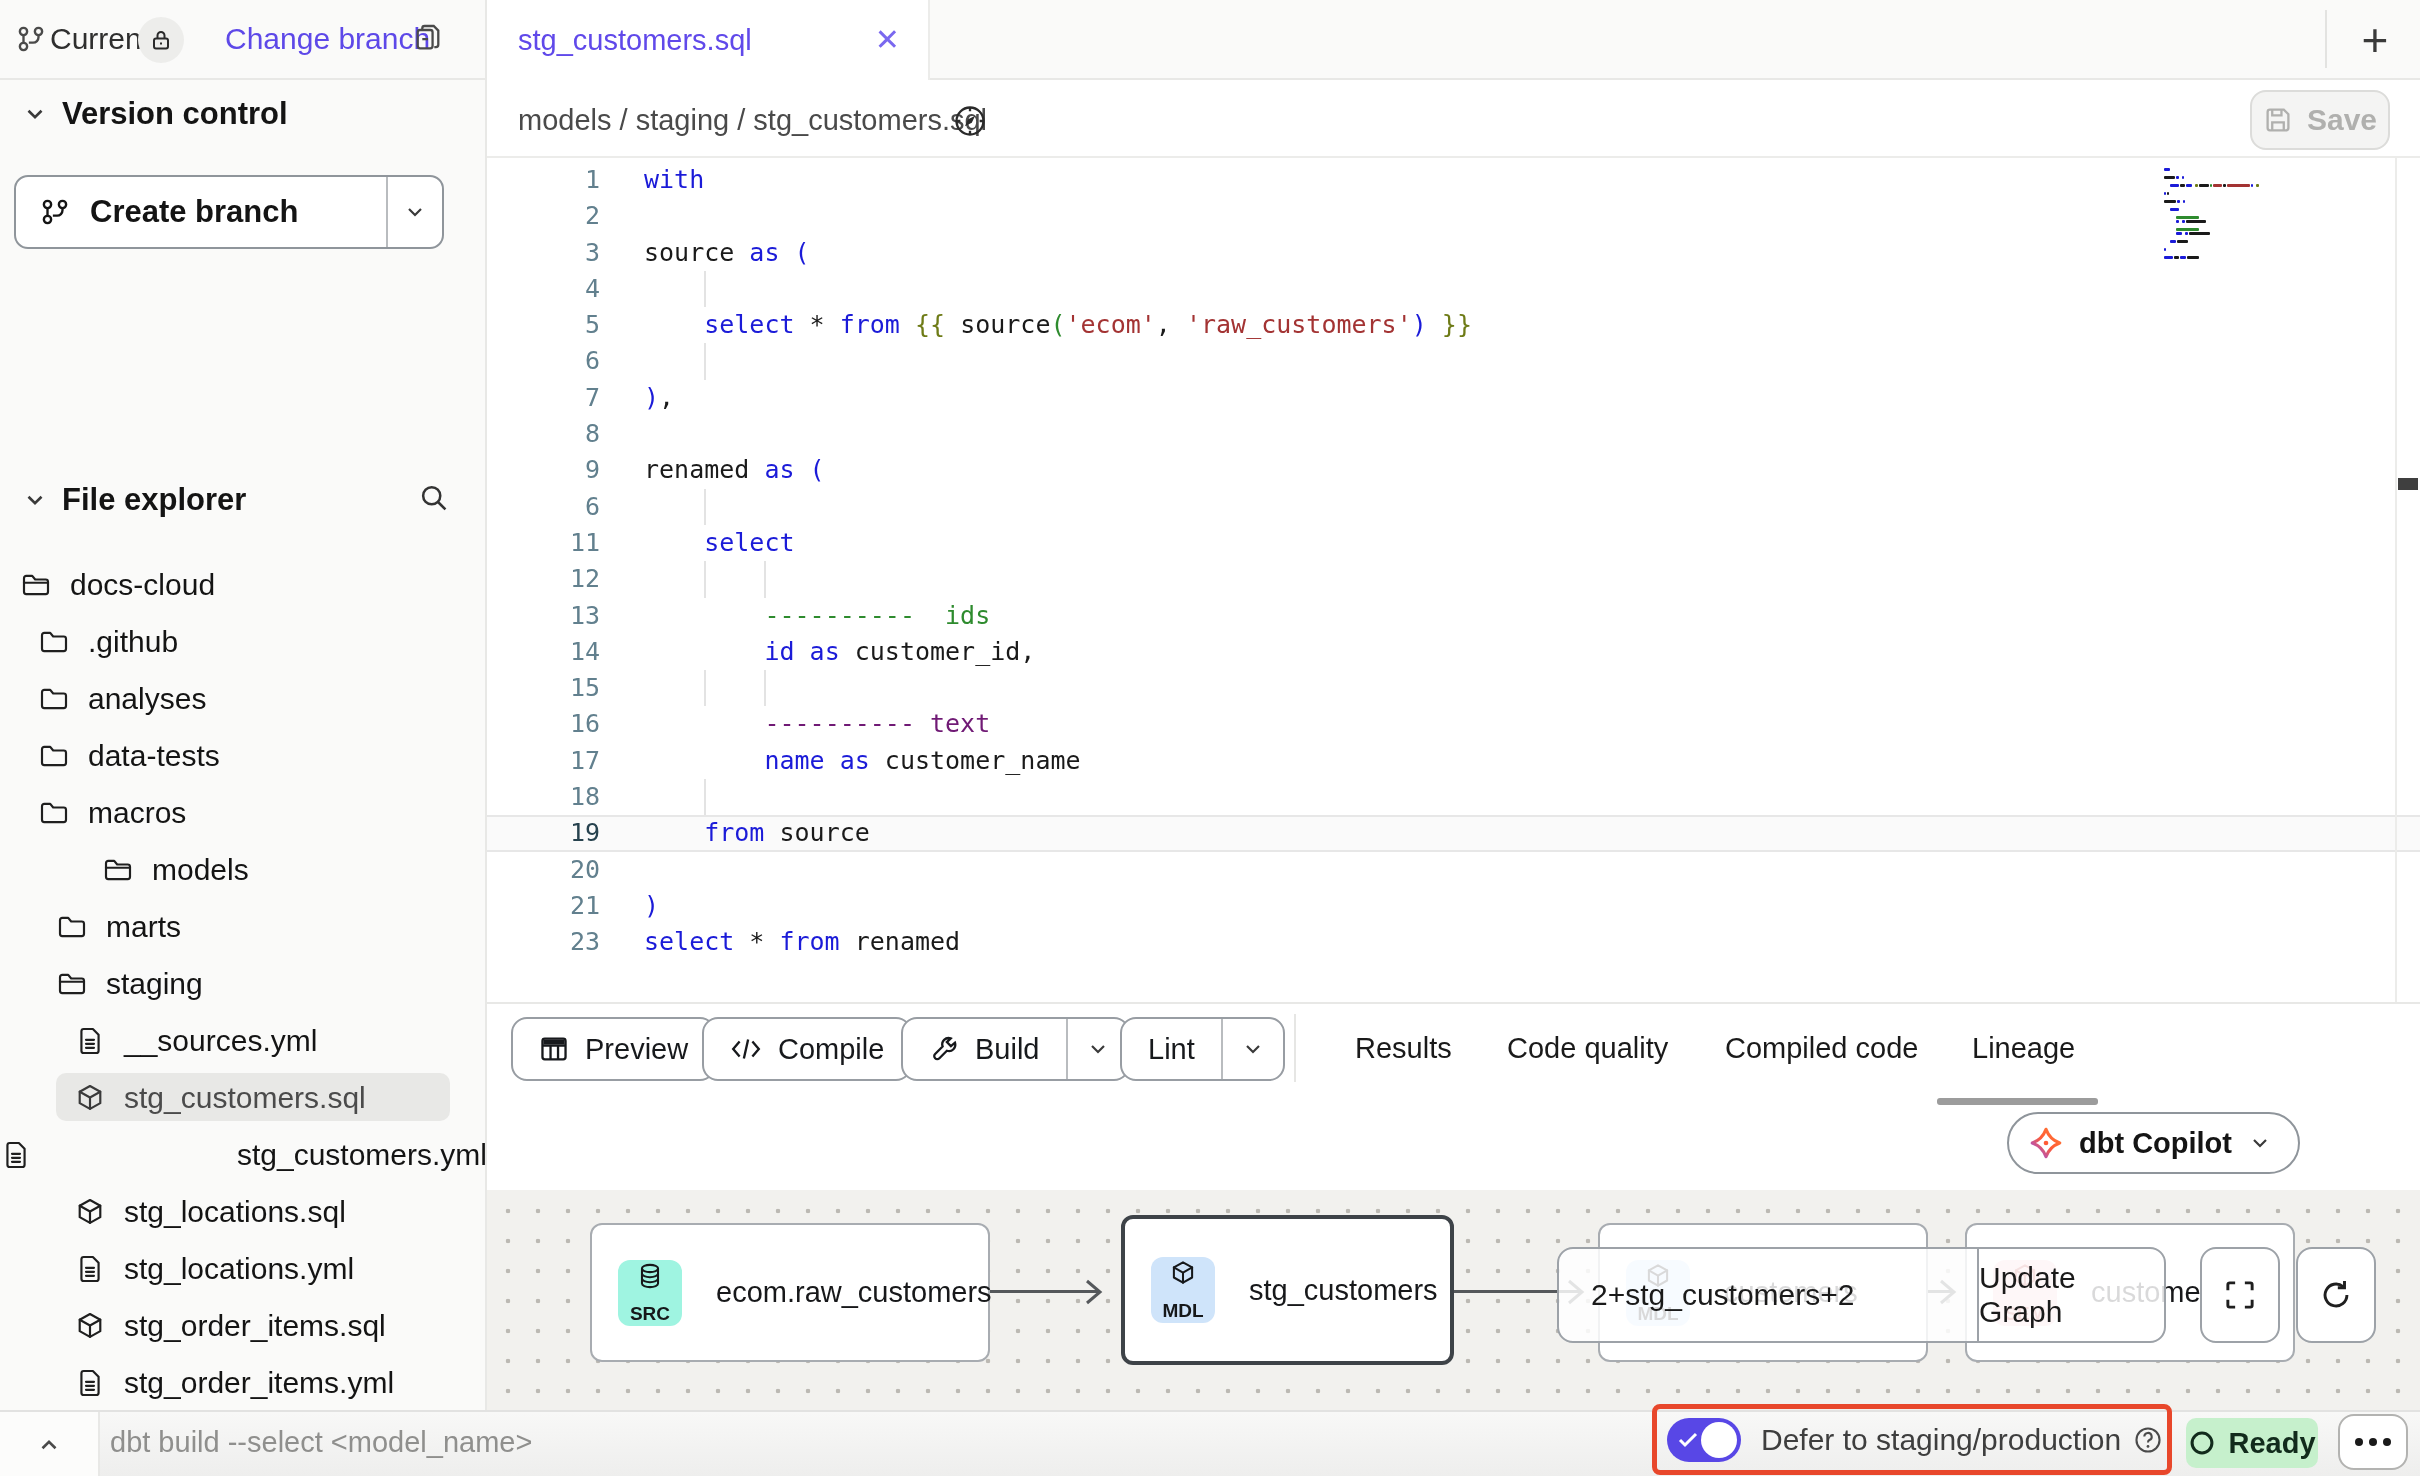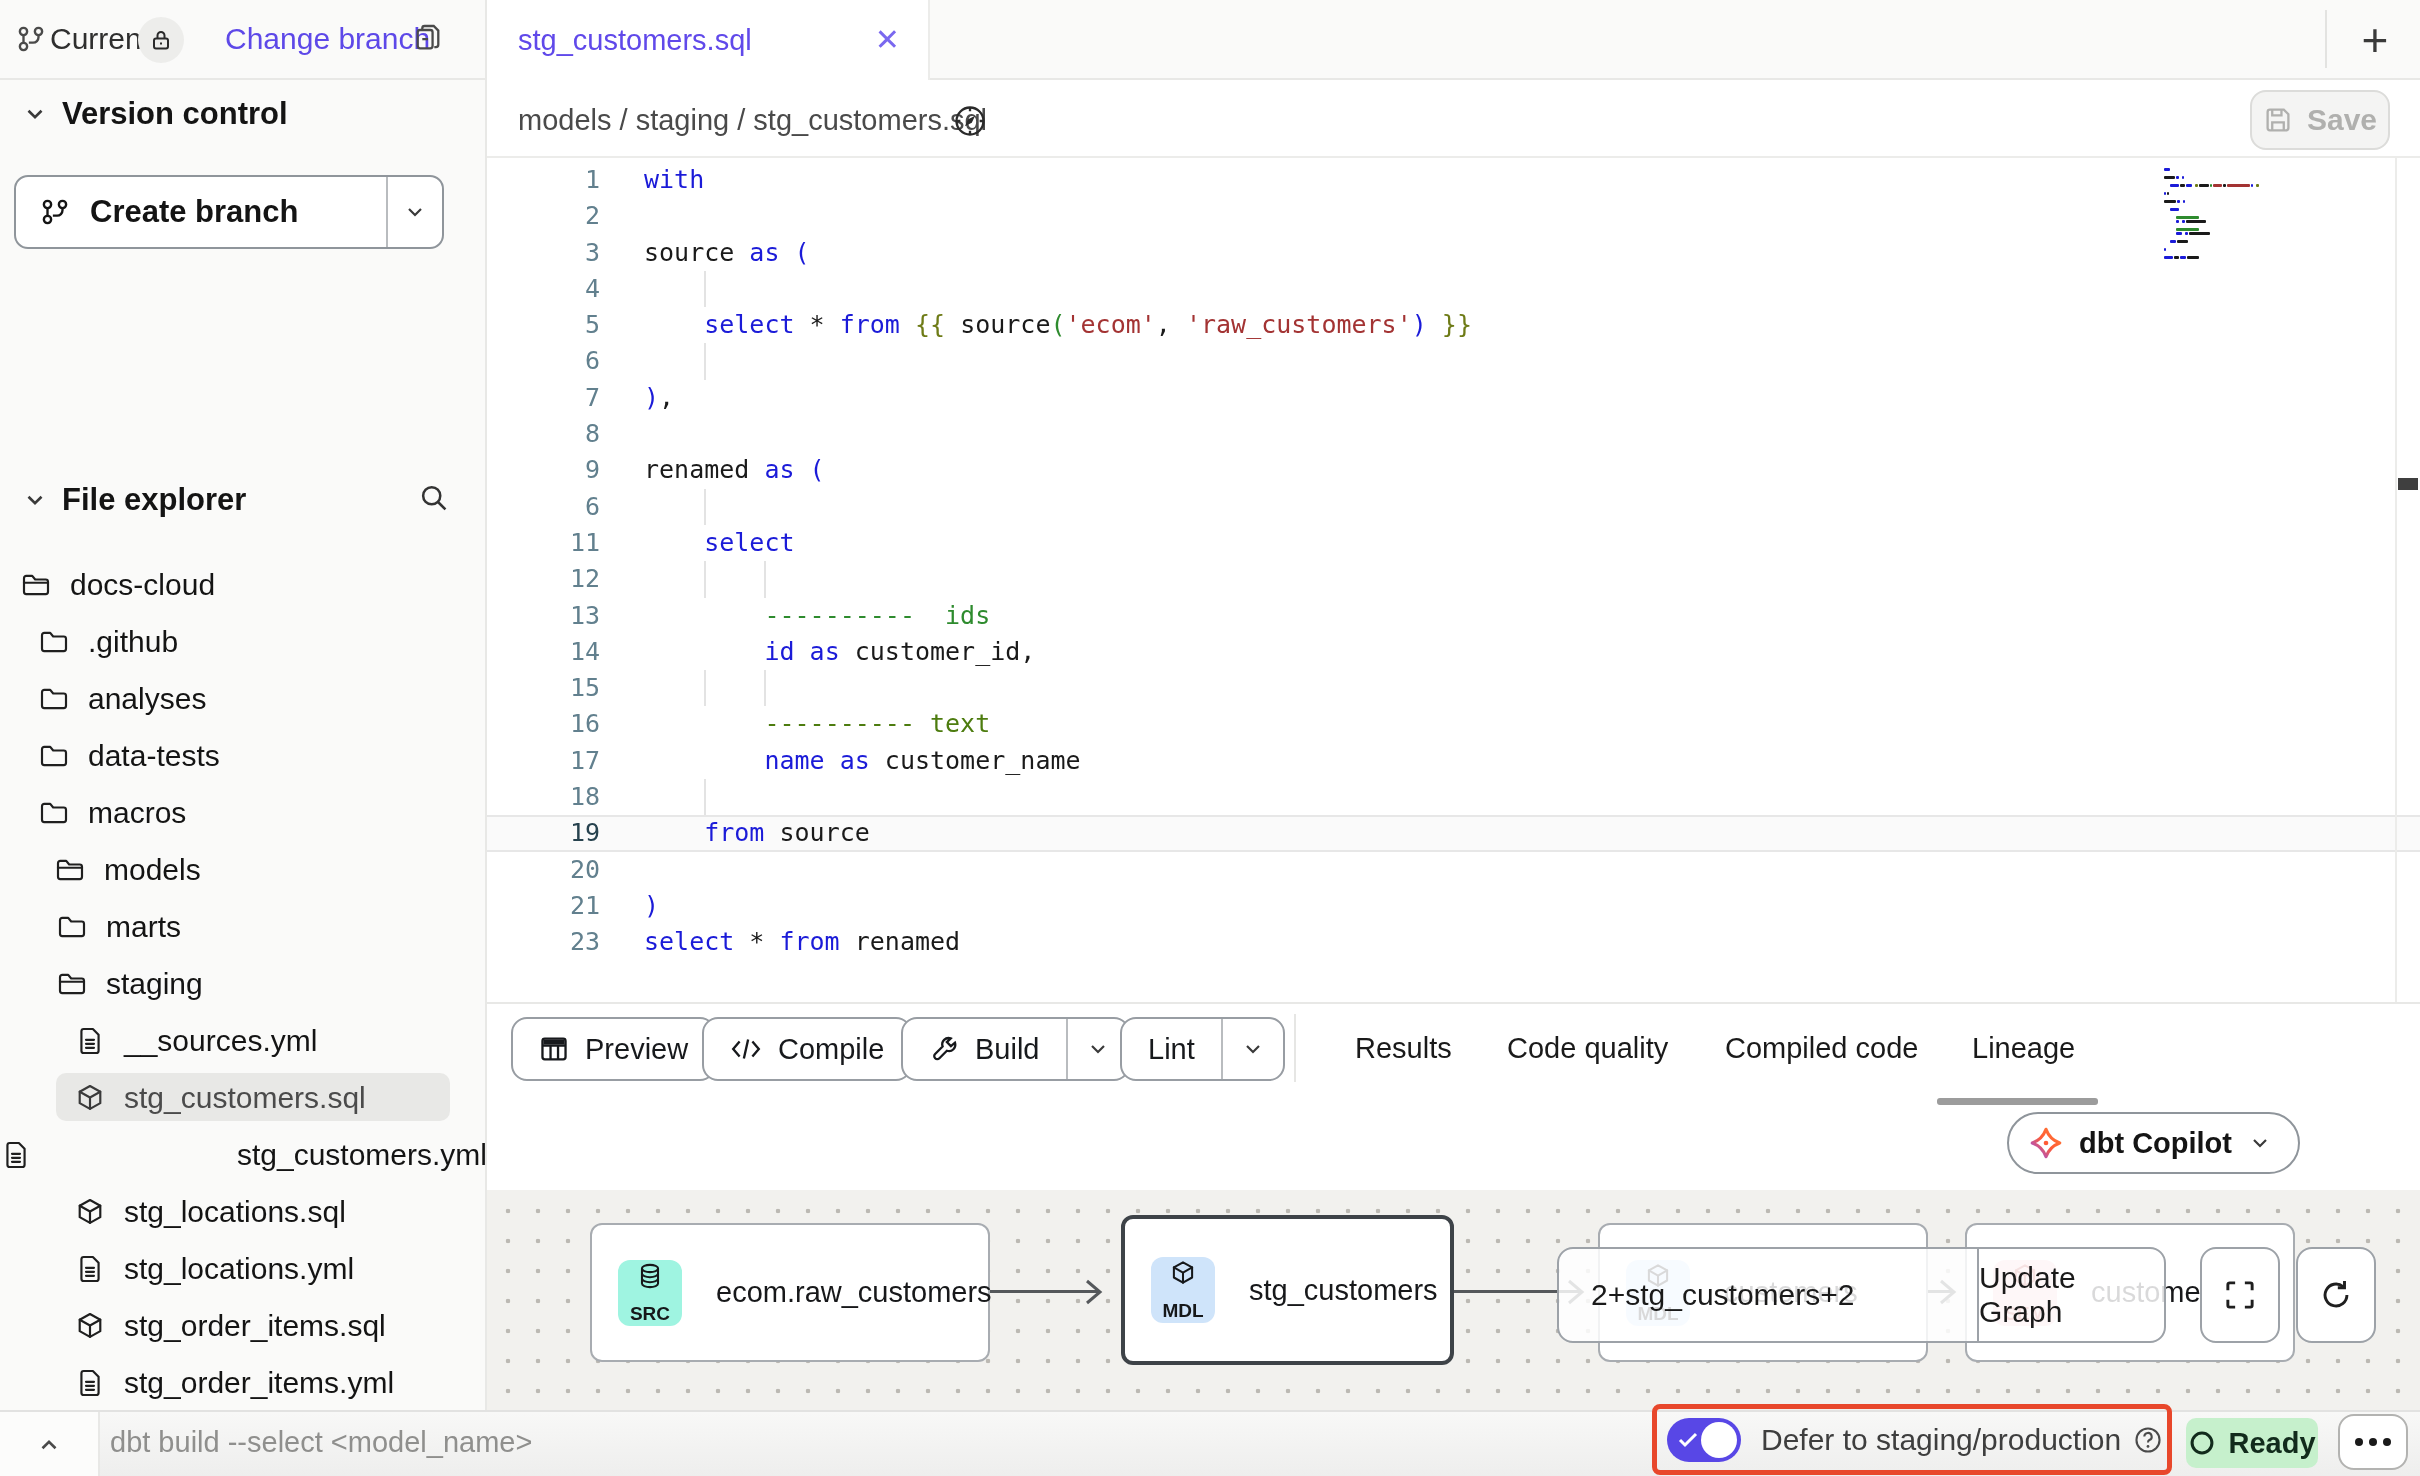--- a/index.html
+++ b/index.html
@@ -211,21 +211,21 @@
           <span class="t-label">data-tests</span>
         </div>
         <div class="tree-row" style="padding-left: 38px;">
           <span class="t-ic">
             <svg width="32" height="32" viewBox="0 0 28 28" fill="none" stroke="#1f1f1f" stroke-width="1.9" stroke-linejoin="round" stroke-linecap="round">
               <path d="M3.5 8 a2 2 0 0 1 2-2 h5.2 l2.6 3.2 H22.5 a2 2 0 0 1 2 2 V20 a2 2 0 0 1-2 2 H5.5 a2 2 0 0 1-2-2 Z"></path>
             </svg>
           </span>
           <span class="t-label">macros</span>
         </div>
-        <div class="tree-row" style="padding-left: 54px;">
+        <div class="tree-row" style="padding-left: 54px; margin-left: 48px;">
           <span class="t-ic">
             <svg width="32" height="32" viewBox="0 0 28 28" fill="none" stroke="#1f1f1f" stroke-width="1.9" stroke-linejoin="round" stroke-linecap="round">
               <path d="M3.5 8 a2 2 0 0 1 2-2 h5.2 l2.6 3.2 H22.5 a2 2 0 0 1 2 2 V20 a2 2 0 0 1-2 2 H5.5 a2 2 0 0 1-2-2 Z"></path>
               <path d="M3.5 12 h21"></path>
             </svg>
           </span>
           <span class="t-label">models</span>
         </div>
         <div class="tree-row" style="padding-left: 56px;">
           <span class="t-ic">
@@ -395,21 +395,21 @@
         <div class="code-line">
           <span class="gutter">14</span>
           <pre><span style="color: rgb(26, 26, 26);">        </span><span style="color: rgb(27, 27, 216);">id</span><span style="color: rgb(26, 26, 26);"> </span><span style="color: rgb(27, 27, 216);">as</span><span style="color: rgb(26, 26, 26);"> customer_id,</span></pre>
         </div>
         <div class="code-line">
           <span class="gutter">15</span>
           <pre><span class="guide" style="left: 104.2px;"></span><span class="guide" style="left: 164.4px;"></span></pre>
         </div>
         <div class="code-line">
           <span class="gutter">16</span>
-          <pre><span style="color: rgb(26, 26, 26);">        </span><span style="color: #4d7c0f;">---------- text</span></pre>
+          <pre><span style="color: rgb(26, 26, 26);">        </span><span style="color: #701a75;">---------- text</span></pre>
         </div>
         <div class="code-line">
           <span class="gutter">17</span>
           <pre><span style="color: rgb(26, 26, 26);">        </span><span style="color: rgb(27, 27, 216);">name</span><span style="color: rgb(26, 26, 26);"> </span><span style="color: rgb(27, 27, 216);">as</span><span style="color: rgb(26, 26, 26);"> customer_name</span></pre>
         </div>
         <div class="code-line">
           <span class="gutter">18</span>
           <pre><span class="guide" style="left: 104.2px;"></span></pre>
         </div>
         <div class="code-line active">

